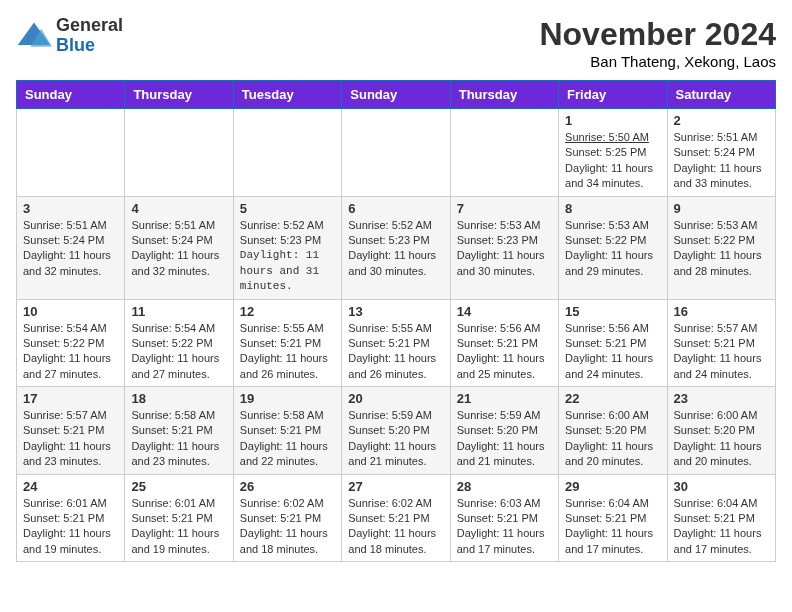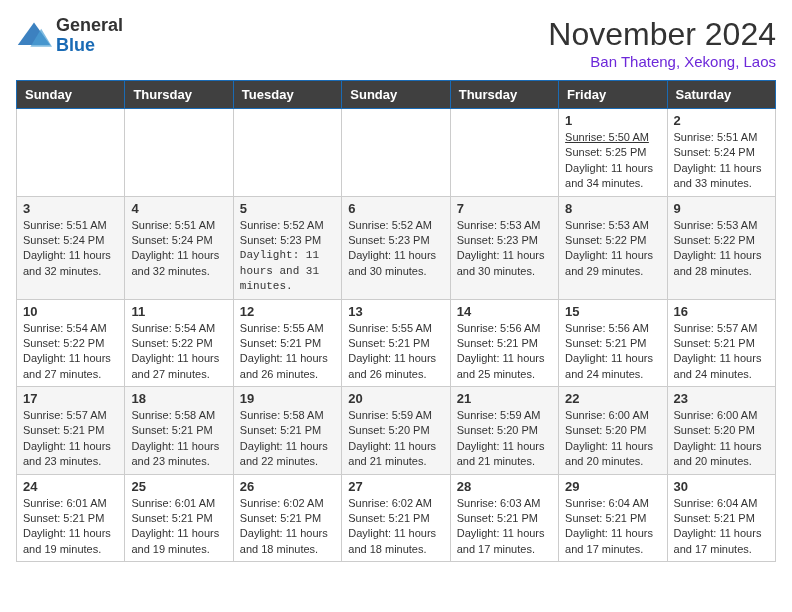--- a/index.html
+++ b/index.html
@@ -30,34 +30,34 @@
     .logo-text .blue { color: #1a6bb5; }
     .logo-icon {
       width: 36px;
       height: 36px;
     }
     .title-block {
       text-align: right;
     }
     .month-title {
       font-size: 32px;
-      font-weight: normal;
+      font-weight: bold;
       color: #333;
     }
     .location {
       font-size: 15px;
-      color: #6d28d9;
+      color: #000000;
     }
     .calendar {
       width: 100%;
       border-collapse: collapse;
       border: 1px solid #ccc;
     }
     .calendar th {
-      background-color: #404040;
+      background-color: #6d28d9;
       color: #fff;
       text-align: left;
       padding: 6px 8px;
       font-size: 13px;
       border: 1px solid #1a6bb5;
     }
     .calendar td {
       vertical-align: top;
       border: 1px solid #ccc;
       padding: 4px 6px;

